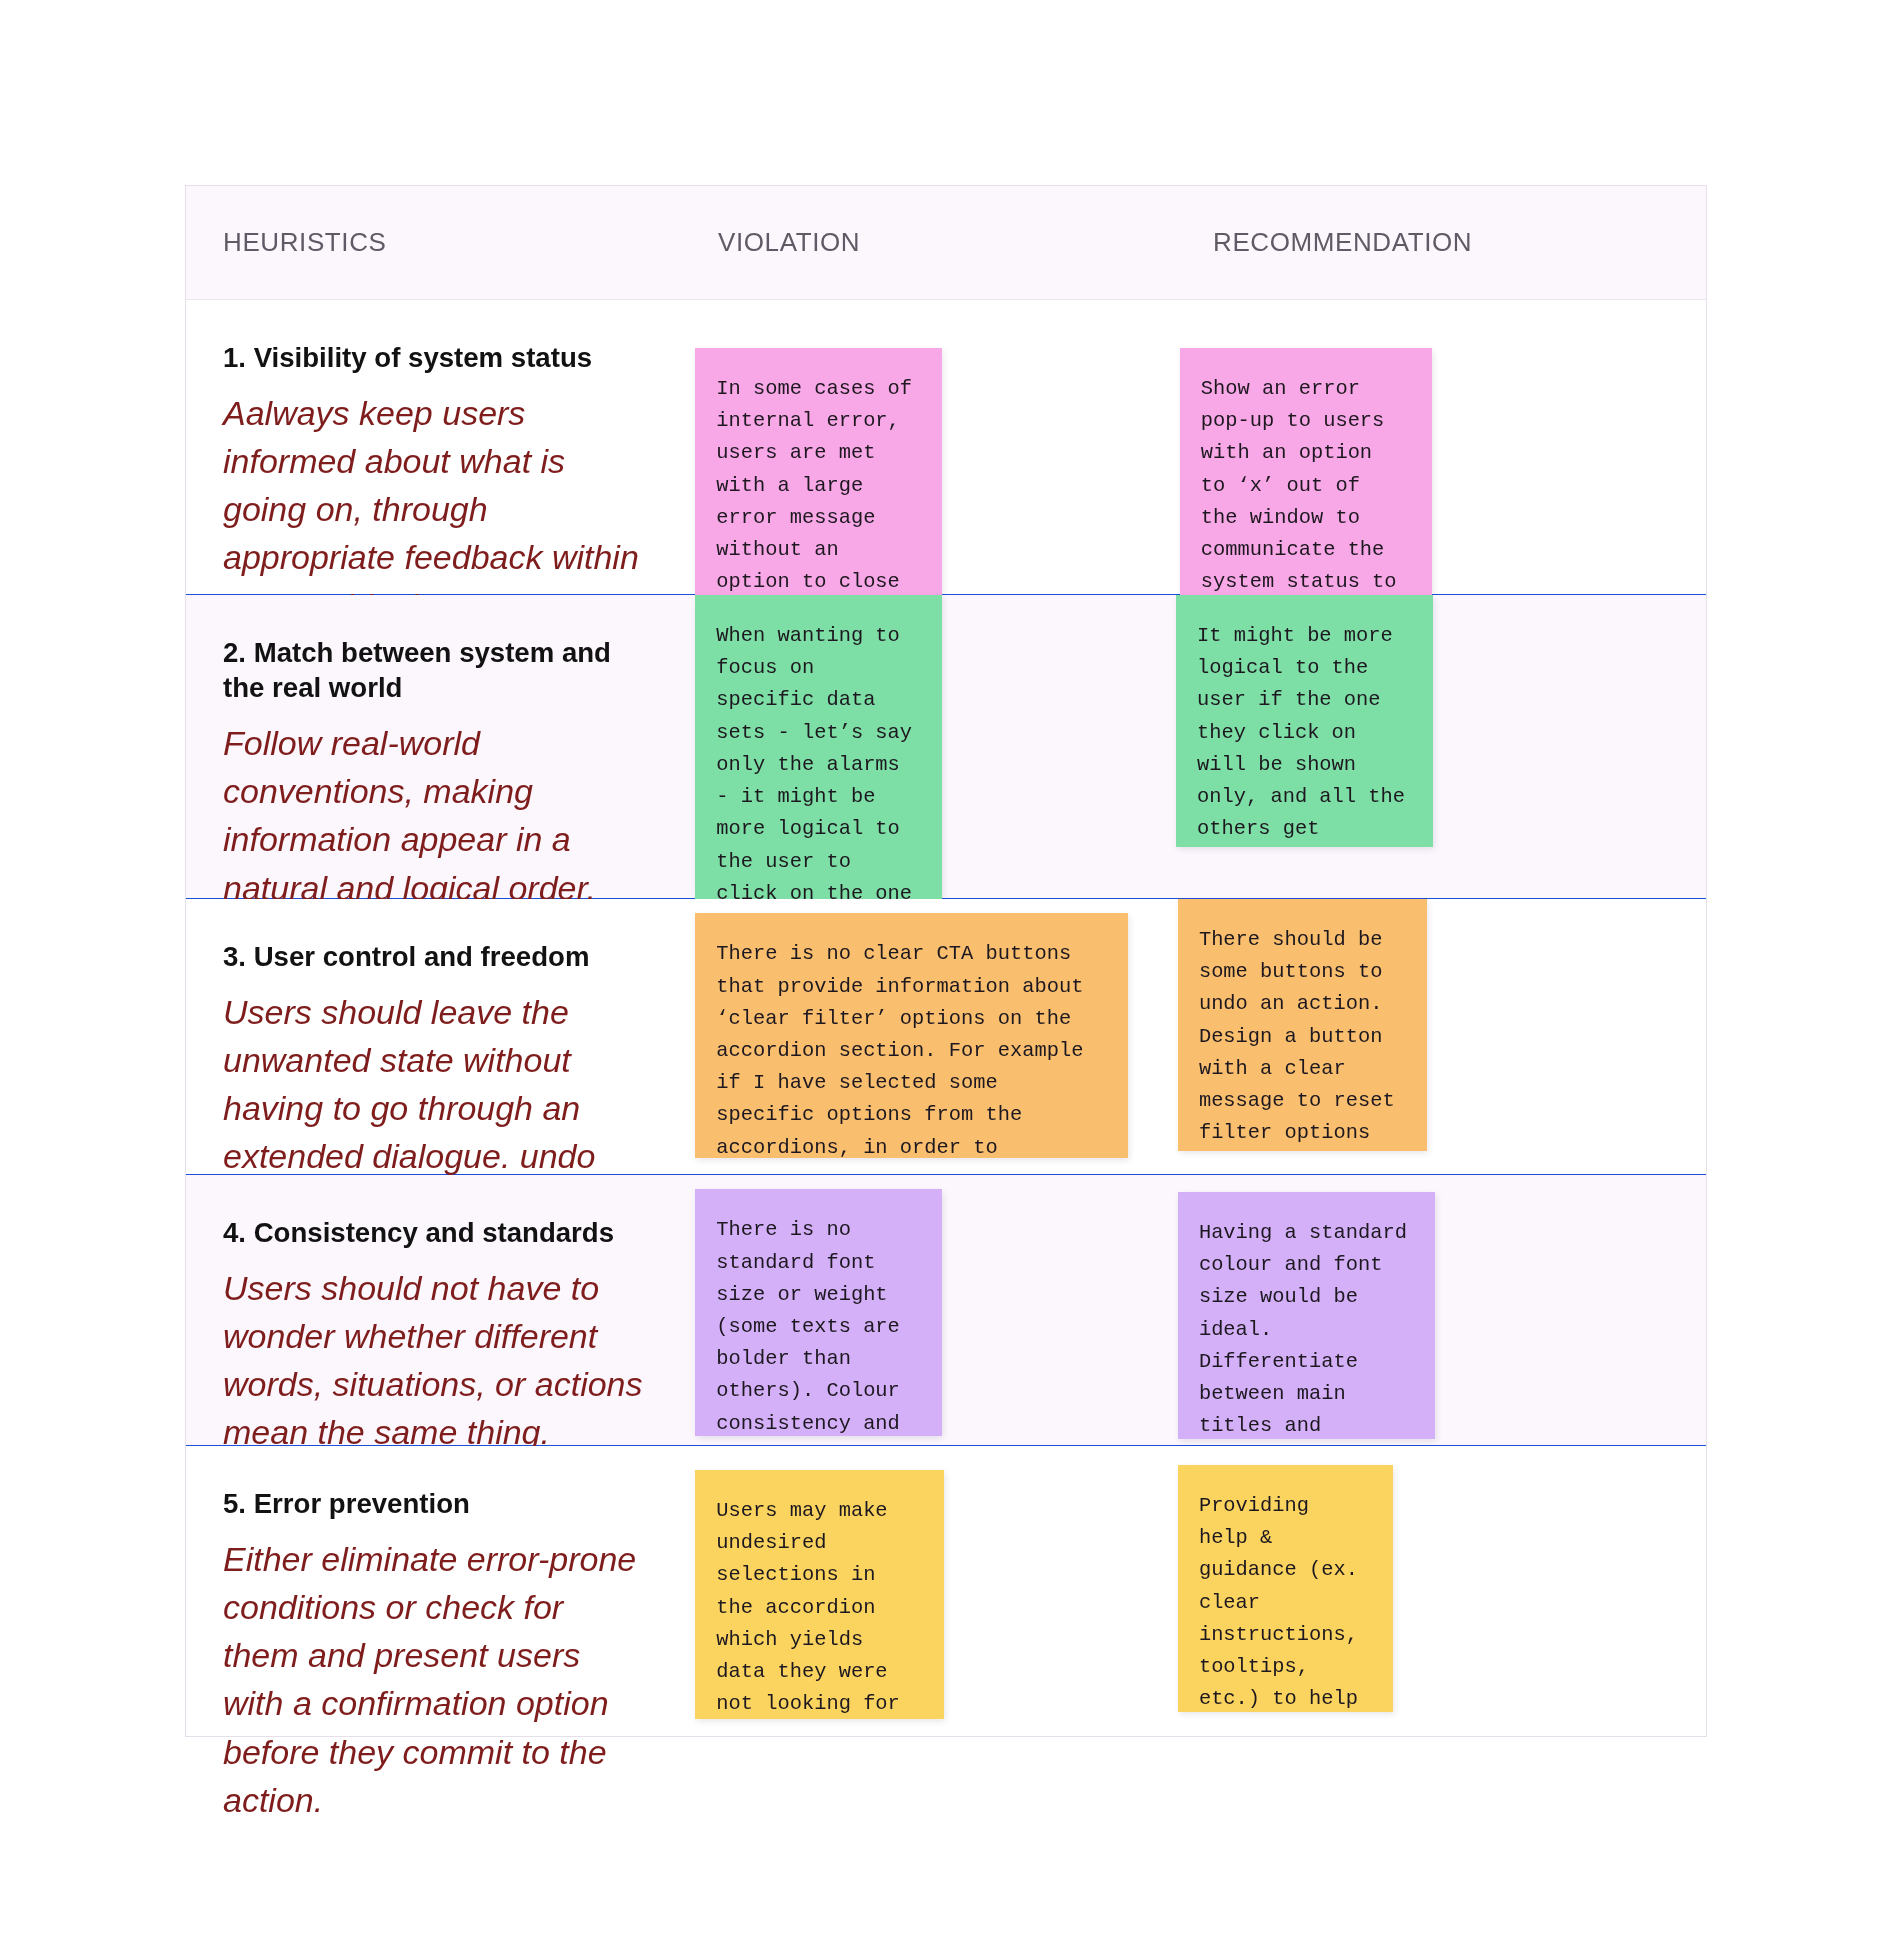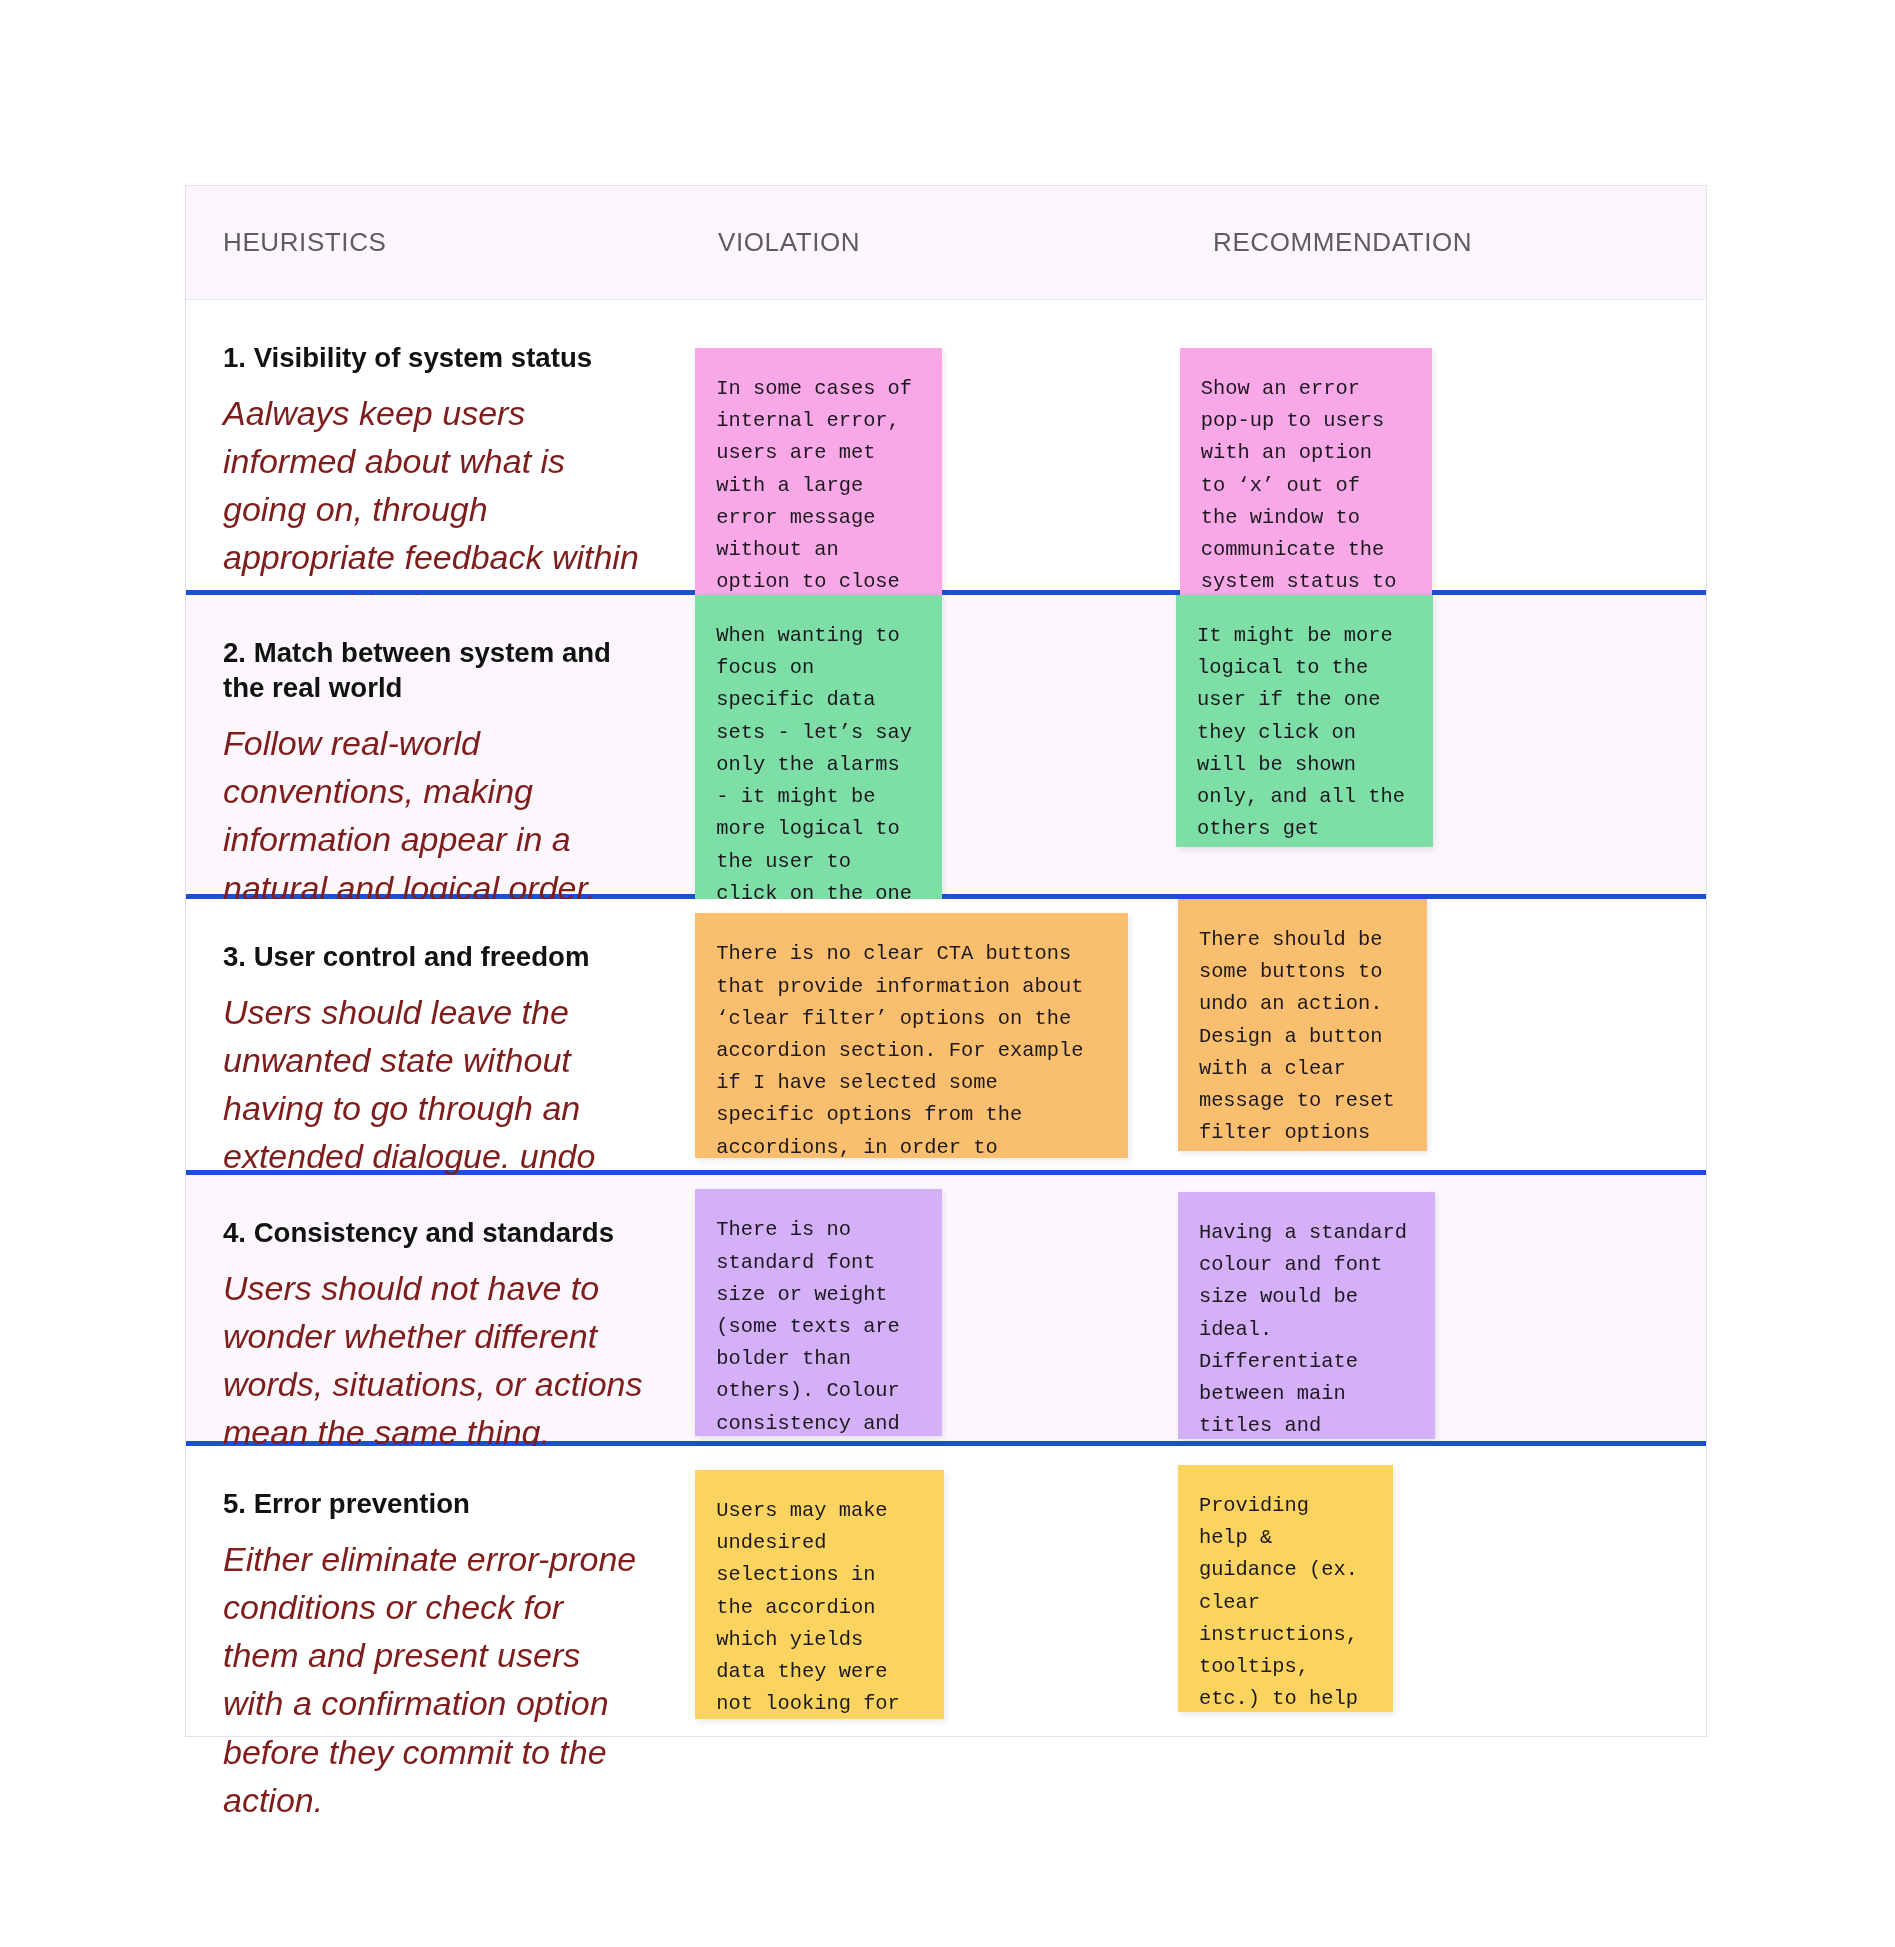--- a/index.html
+++ b/index.html
@@ -57,21 +57,21 @@
     color: #5f5a65;
     font-weight: 400;
     font-family: "Liberation Sans", sans-serif;
   }
 
   
   .row {
     display: flex;
     position: relative;
     box-sizing: border-box;
-    border-bottom: 5px solid #1d4ed8;
+    border-bottom: 1px solid #1d4ed8;
   }
   .row.tint  { background: #fbf7fd; }
   .row.plain { background: #ffffff; }
   .row:last-child { border-bottom: none; }
 
   .cell {
     box-sizing: border-box;
     position: relative;
   }
   .cell-heuristic {

